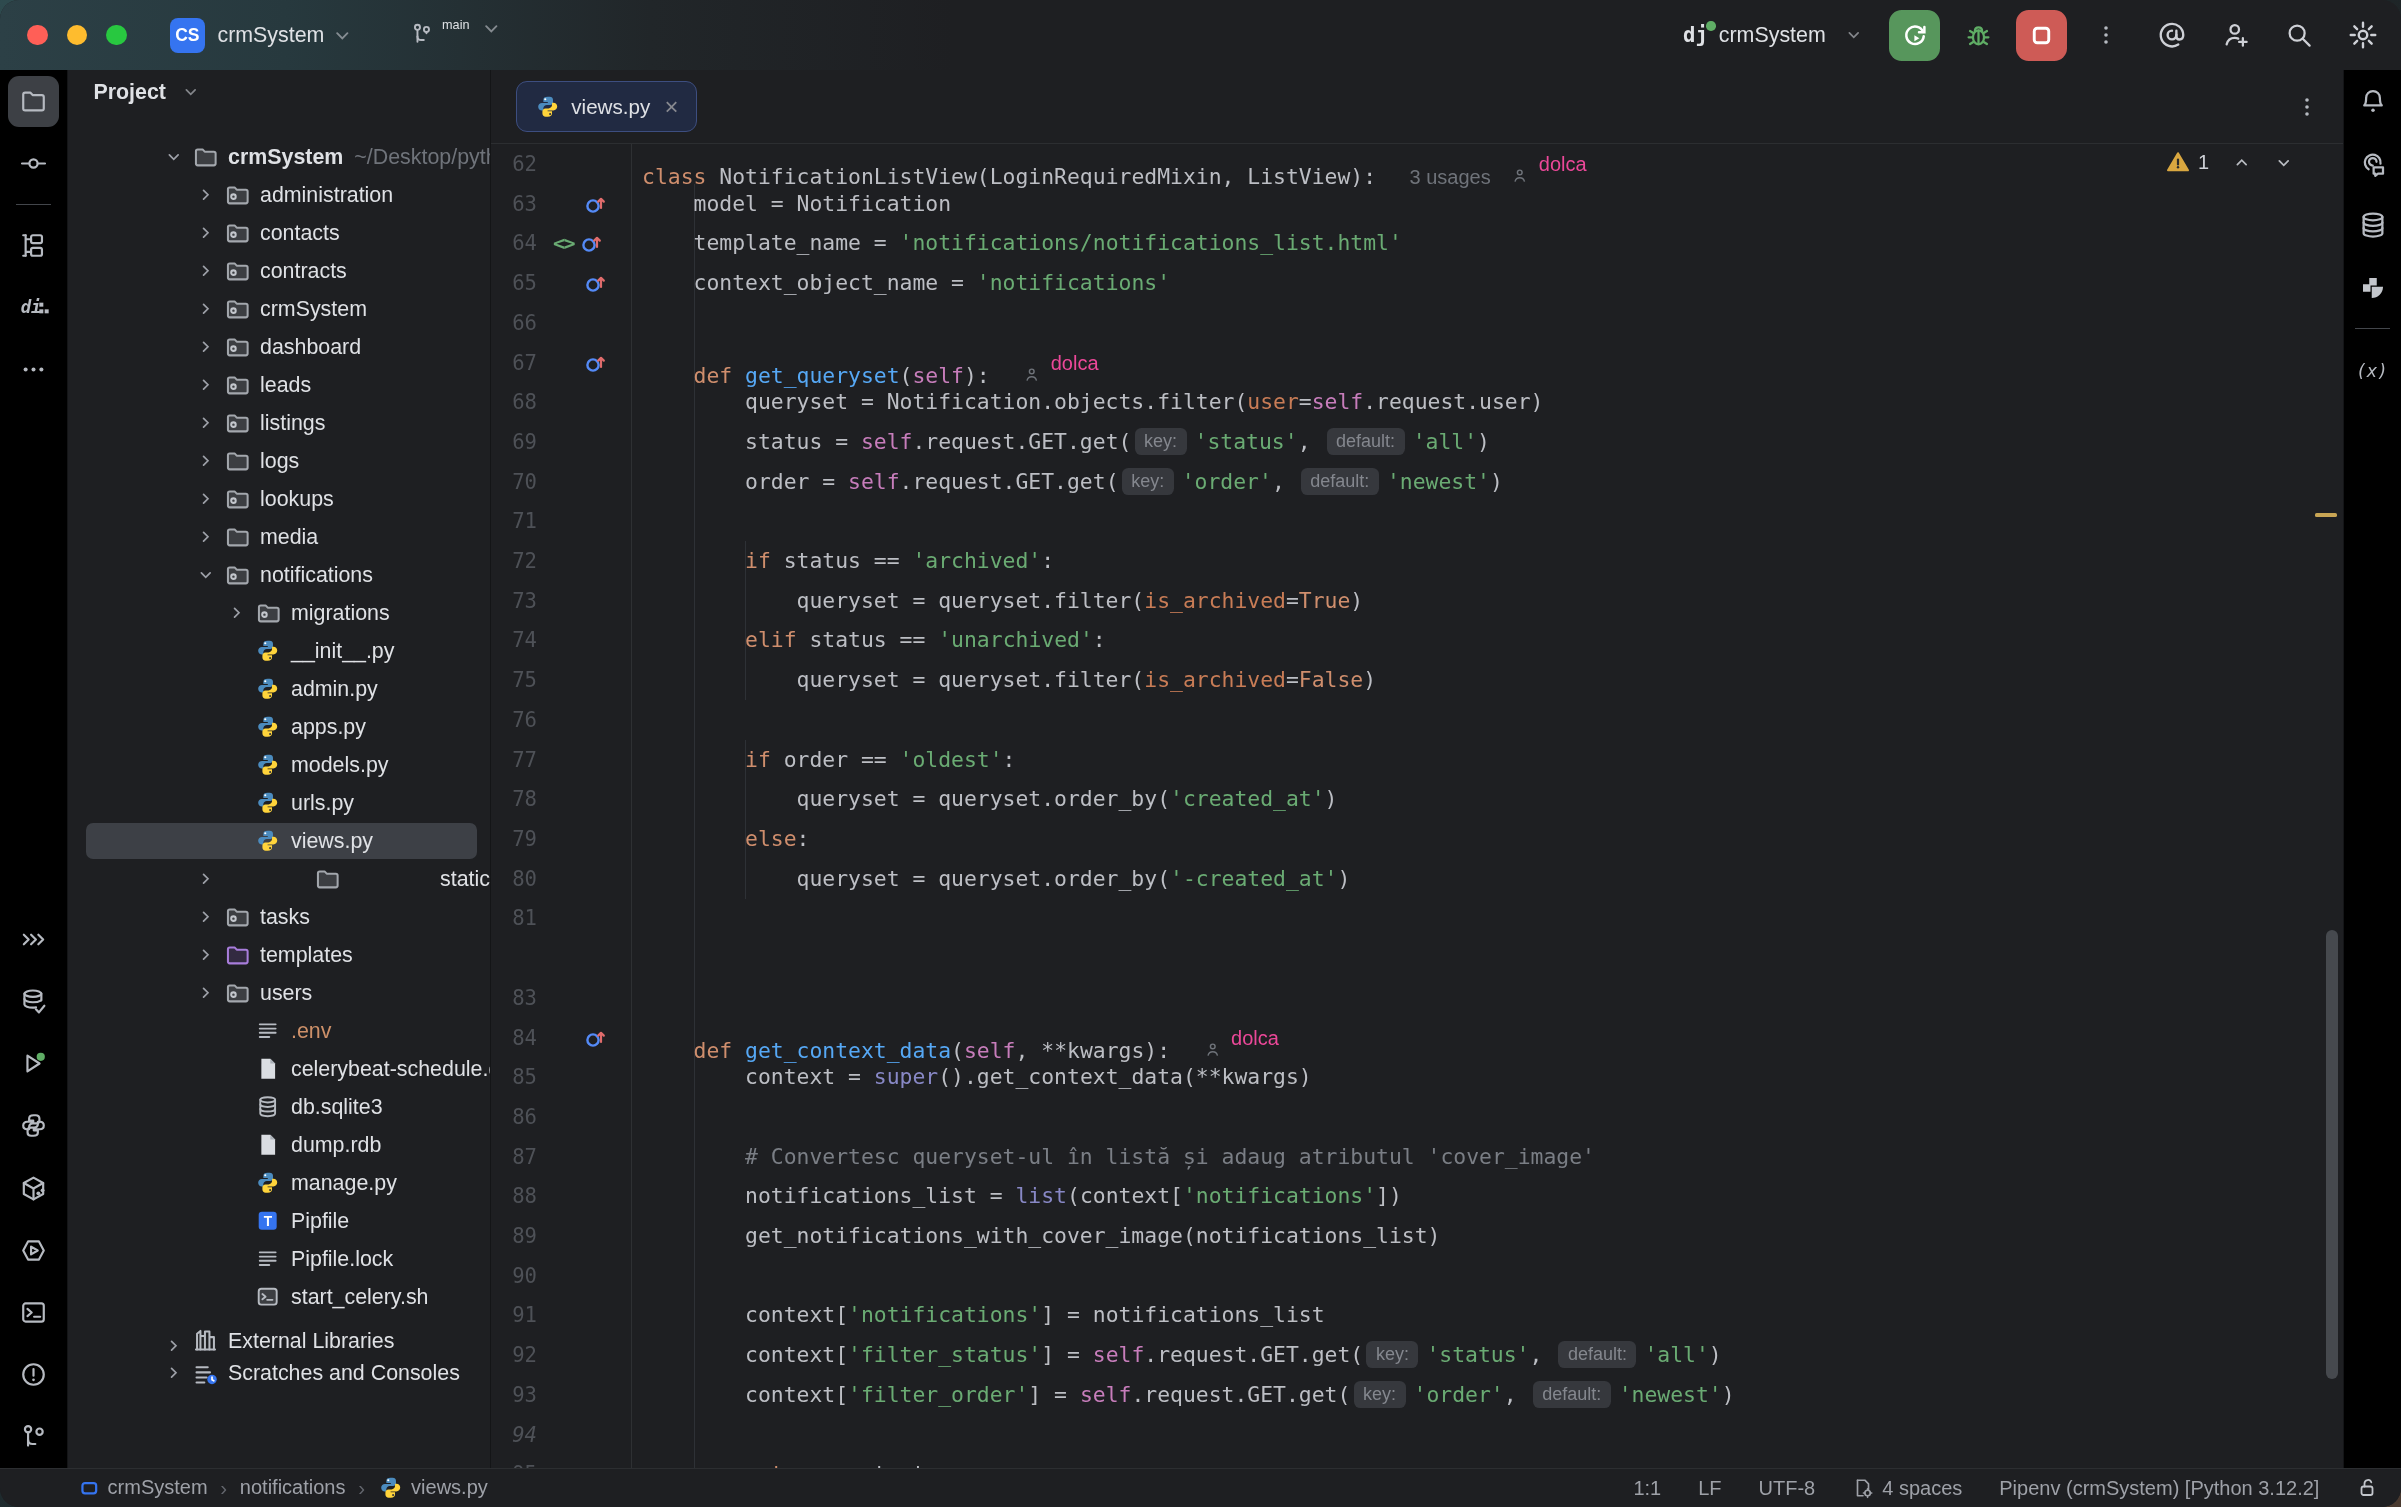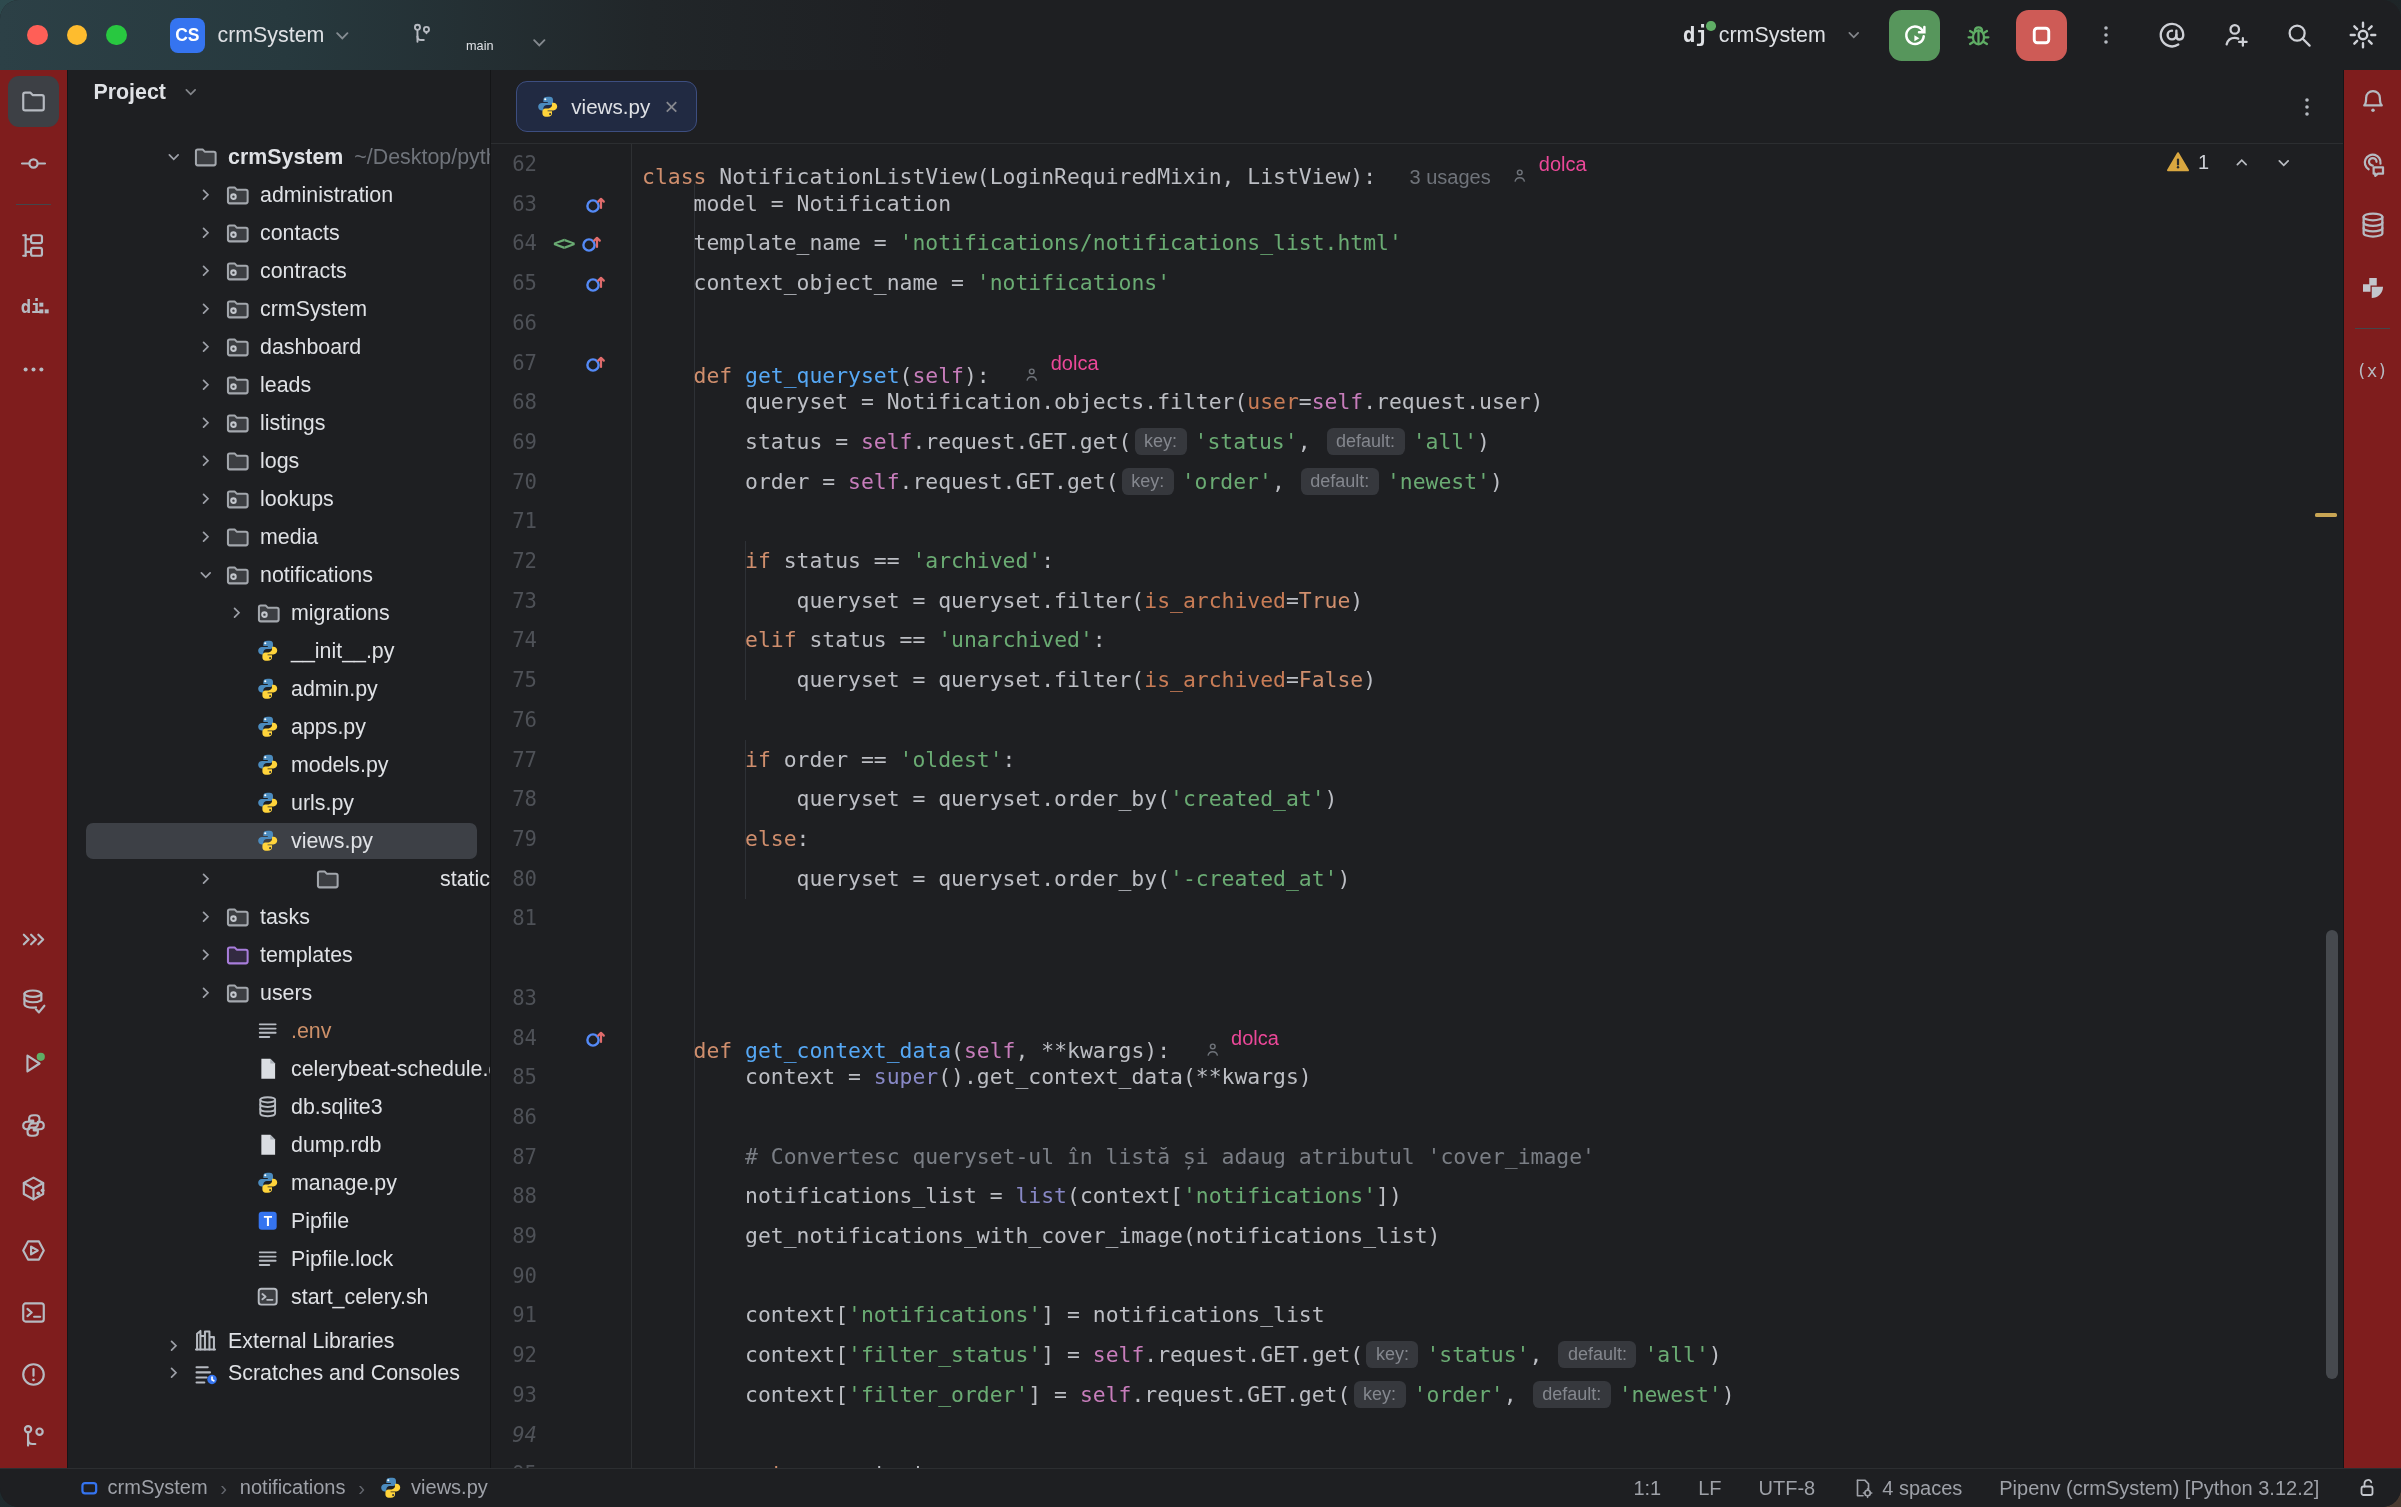--- a/index.html
+++ b/index.html
@@ -13,31 +13,31 @@
   .window{position:absolute;inset:0;border-radius:19px;overflow:hidden;background:#1e1f22;display:flex;flex-direction:column;}
   
   .titlebar{height:70px;flex:0 0 70px;display:flex;align-items:center;position:relative;
     background:linear-gradient(90deg,#2c4046 0px,#27393e 286px,#212629 651px,#1e1f22 953px);}
   .lights{display:flex;gap:19px;padding-left:27px;}
   .light{width:20.6px;height:20.6px;border-radius:50%;}
   .tb-group{display:flex;align-items:center;color:#dfe1e5;font-size:21.4px;}
   .cs-chip{width:35px;height:35px;border-radius:8px;background:#3574F0;color:#fff;font-weight:bold;font-size:17.5px;
     display:flex;align-items:center;justify-content:center;margin-left:43px;margin-right:12.7px;}
   .chev{margin-left:8px;opacity:.65;display:flex;}
-  .branch-group{margin-left:51px;display:flex;align-items:flex-end;gap:27px;color:#dfe1e5;}
+  .branch-group{margin-left:51px;display:flex;align-items:flex-start;gap:3px;color:#dfe1e5;}
   .tb-right{position:absolute;right:20.6px;top:0;height:70px;display:flex;align-items:center;gap:20.6px;}
   .dj-logo{position:relative;color:#dfe1e5;font-weight:bold;font-size:20.6px;font-family:"DejaVu Sans Mono",monospace;}
   .dj-dot{position:absolute;right:-8px;top:-1.6px;width:9.5px;height:9.5px;border-radius:50%;background:#5fad65;}
   .sqbtn{width:51px;height:51px;border-radius:12.7px;display:flex;align-items:center;justify-content:center;}
   .run-btn{background:#57965C;}
   .stop-btn{background:#CE5B56;}
   .ticon{display:flex;align-items:center;justify-content:center;width:35px;height:35px;color:#CED0D6;}
   
   .main{flex:1;display:flex;min-height:0;}
-  .stripe{background:#7f1d1d;display:flex;flex-direction:column;align-items:center;flex:0 0 auto;}
+  .stripe{background:#000000;display:flex;flex-direction:column;align-items:center;flex:0 0 auto;font-style:italic;}
   .stripe-left{width:67px;border-right:0.8px solid #141517;}
   .stripe-right{width:57px;border-left:0.8px solid #141517;}
   .sbtn{width:51px;height:51px;margin:5.6px 0;border-radius:11px;display:flex;align-items:center;justify-content:center;color:#b6bac1;}
   .sbtn.sel{background:#3d4045;}
   .sdiv{width:35px;height:0;border-top:1.6px solid #43464b;margin:9.5px 0;}
   .sspacer{flex:1;}
   
   .ppanel{width:422px;flex:0 0 422px;background:#1e1f22;border-right:0.8px solid #141517;overflow:hidden;position:relative;}
   .phead{height:44px;display:flex;align-items:center;padding-left:25.4px;color:#dfe1e5;font-size:21.4px;font-weight:bold;gap:8px;}
   .tree{padding-top:24px;}

